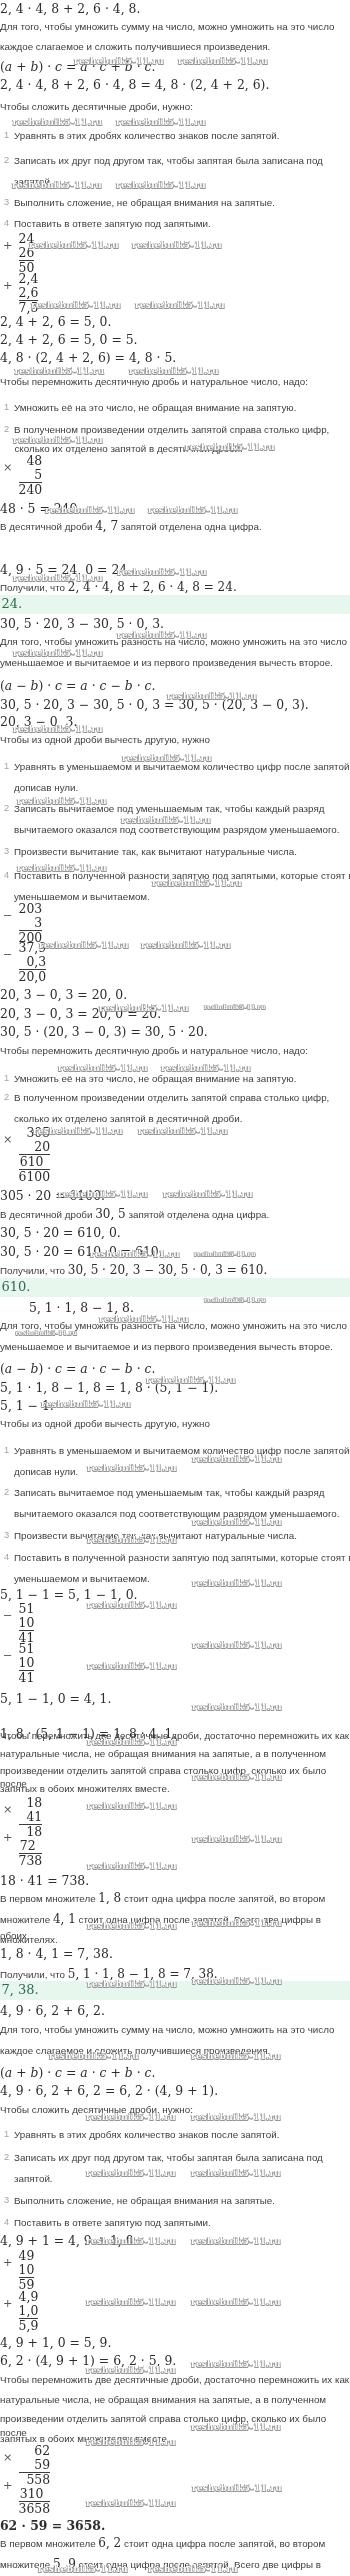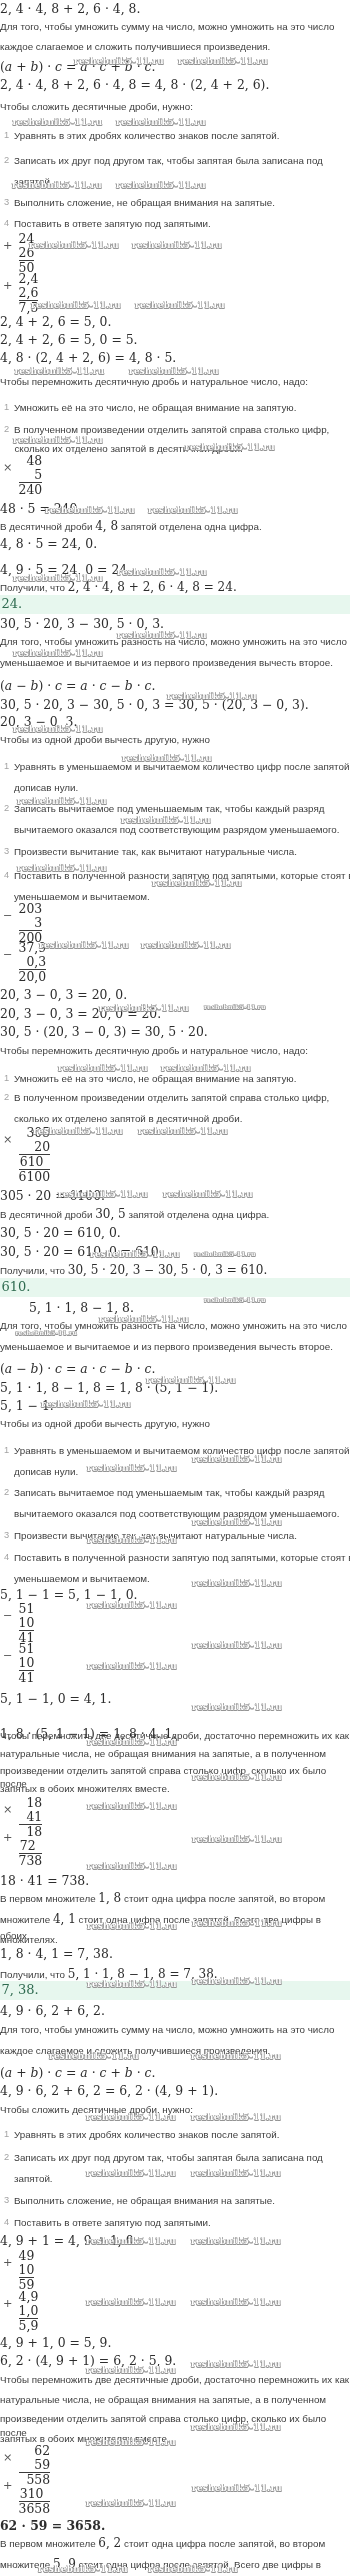--- a/index.html
+++ b/index.html
@@ -85,23 +85,22 @@
       <div class="itx">
         <div class="ln">В полученном произведении отделить запятой справа столько цифр,</div>
       </div>
     </div>
     <div class="blk para" style="left: 14.4px; top: 442px;">
       <div class="ln">сколько их отделено запятой в десятичной дроби.</div>
     </div>
     <div class="blk calc" style="top: 454px;"><span class="op" style="top: 7px;">×</span><div class="col"><div class="crow">48</div><div class="crow">5</div><div class="crow line">240</div></div></div>
     <div class="blk math" style="top: 501px;">48 · 5 = 240.</div>
     <div class="blk mixed" style="top: 519px;">
-      <div class="ln"><span class="tseg">В десятичной дроби </span><span class="mseg">4, 8</span><span class="tseg"> запятой отделена одна цифра.</span></div>
-    </div>
-    <div class="blk math" style="top: 536px;">4, 8 · 5 = 24, 0.</div>
+      <div class="ln"><span class="tseg">В десятичной дроби </span><span class="mseg">4, 7</span><span class="tseg"> запятой отделена одна цифра.</span></div>
+    </div>
     <div class="blk math" style="top: 562px;">4, 9 · 5 = 24, 0 = 24.</div>
     <div class="blk mixed" style="top: 580px;">
       <div class="ln"><span class="tseg">Получили, что </span><span class="mseg">2, 4 · 4, 8 + 2, 6 · 4, 8  = 24.</span></div>
     </div>
     <div class="blk answer" style="background: rgb(231, 247, 238); color: rgb(47, 107, 80); top: 595px;">24.</div>
     <div class="blk math" style="top: 616px;">30, 5 · 20, 3 − 30, 5 · 0, 3.</div>
     <div class="blk para" style="top: 635px;">
       <div class="ln">Для того, чтобы умножить разность на число, можно умножить на это число</div>
       <div class="ln">уменьшаемое и вычитаемое и из первого произведения вычесть второе.</div>
     </div>

